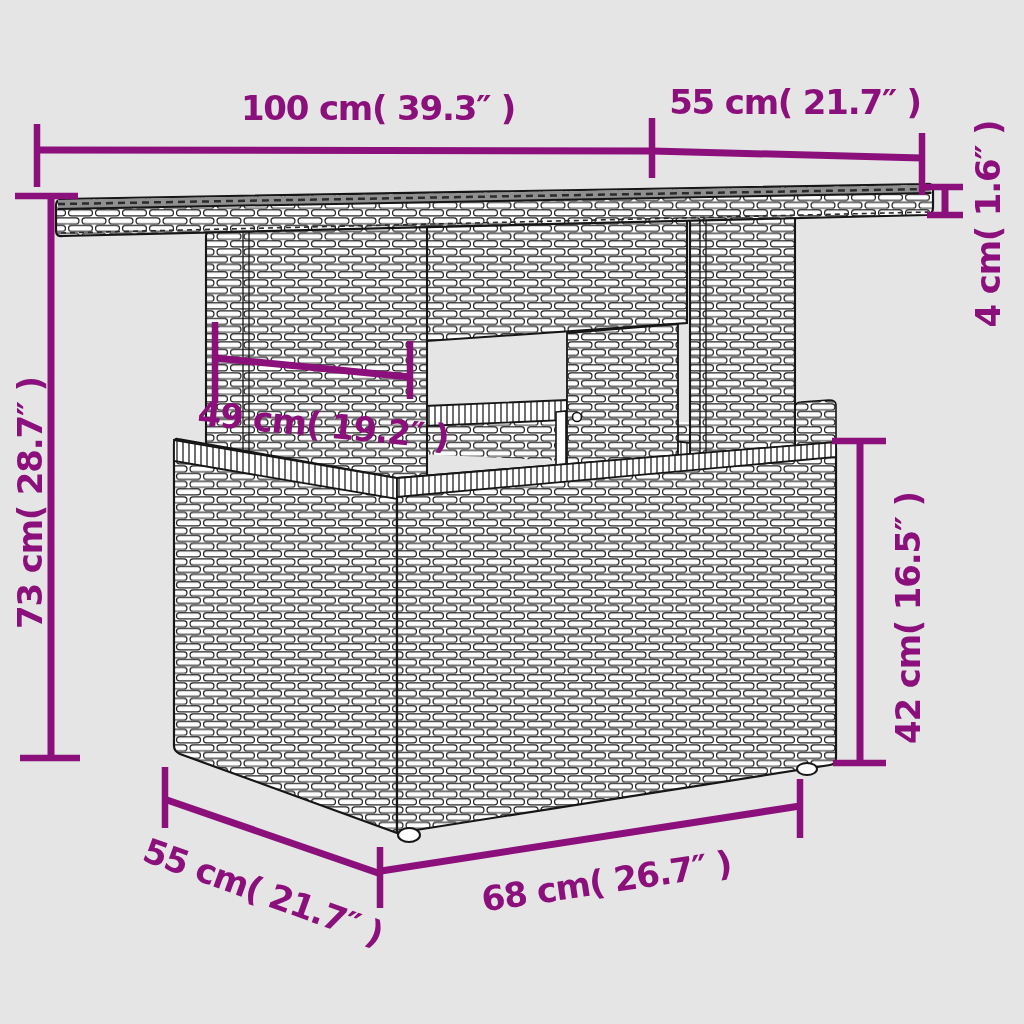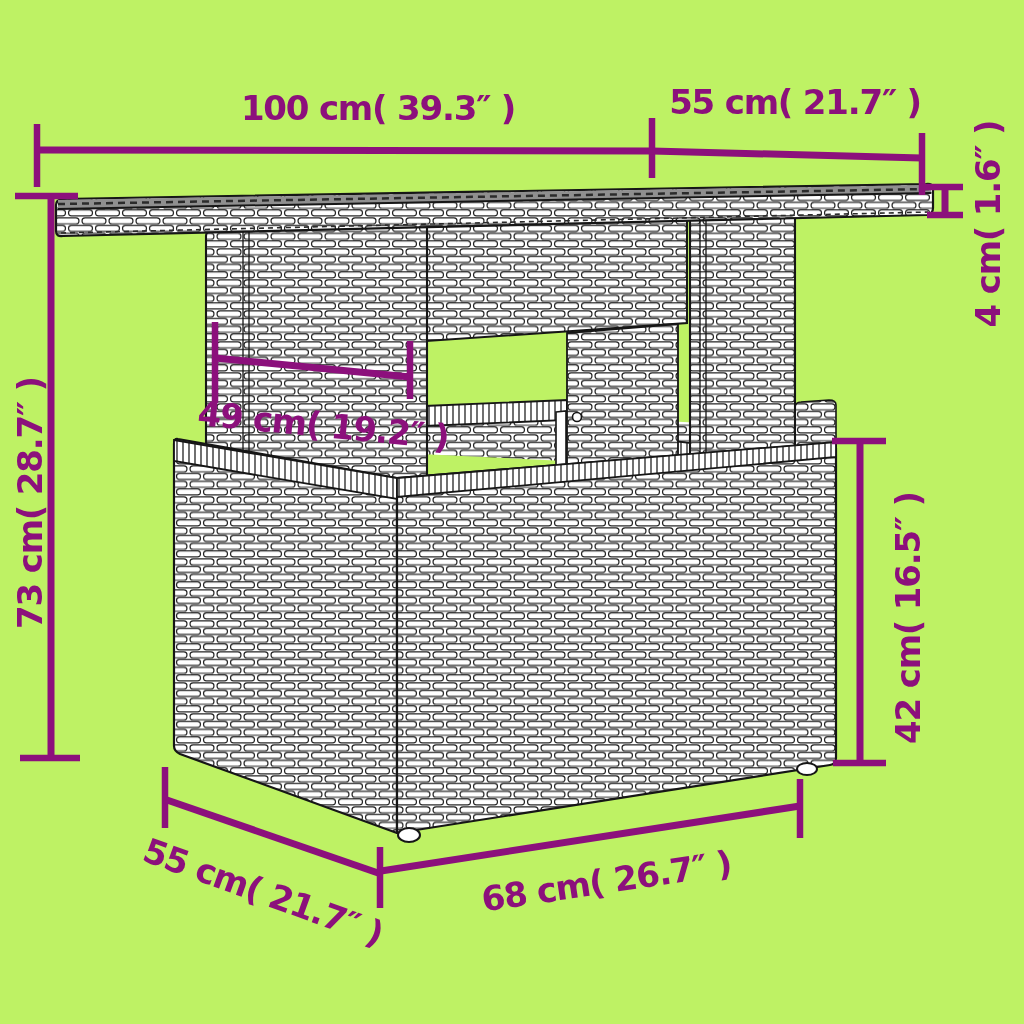--- a/index.html
+++ b/index.html
@@ -1,16 +1,16 @@
 <!DOCTYPE html>
 <html><head>
 <meta charset="utf-8">
 <style>
   html,body{margin:0;padding:0;background:#ffffff;}
-  .stage{position:relative;width:1024px;height:1024px;background:#bef264;overflow:hidden;}
+  .stage{position:relative;width:1024px;height:1024px;background:#e5e5e5;overflow:hidden;}
   svg{display:block;}
   .dim-label{
     font-family:"DejaVu Sans","Liberation Sans",sans-serif;
     font-weight:700;
     font-size:34px;
     letter-spacing:-1.2px;
     fill:#8C107C;
   }
   .dim-line{stroke:#8C107C;stroke-width:7;fill:none;}
   .dim-tick{stroke:#8C107C;stroke-width:6.5;fill:none;}

